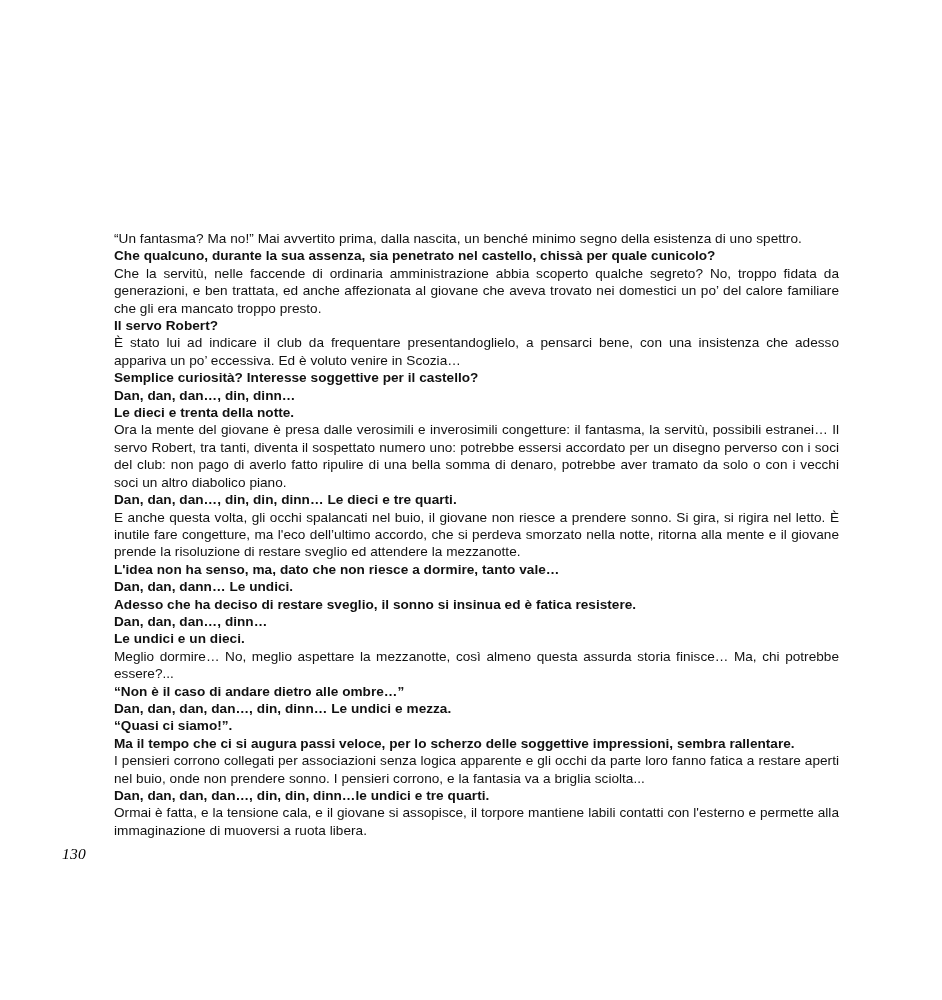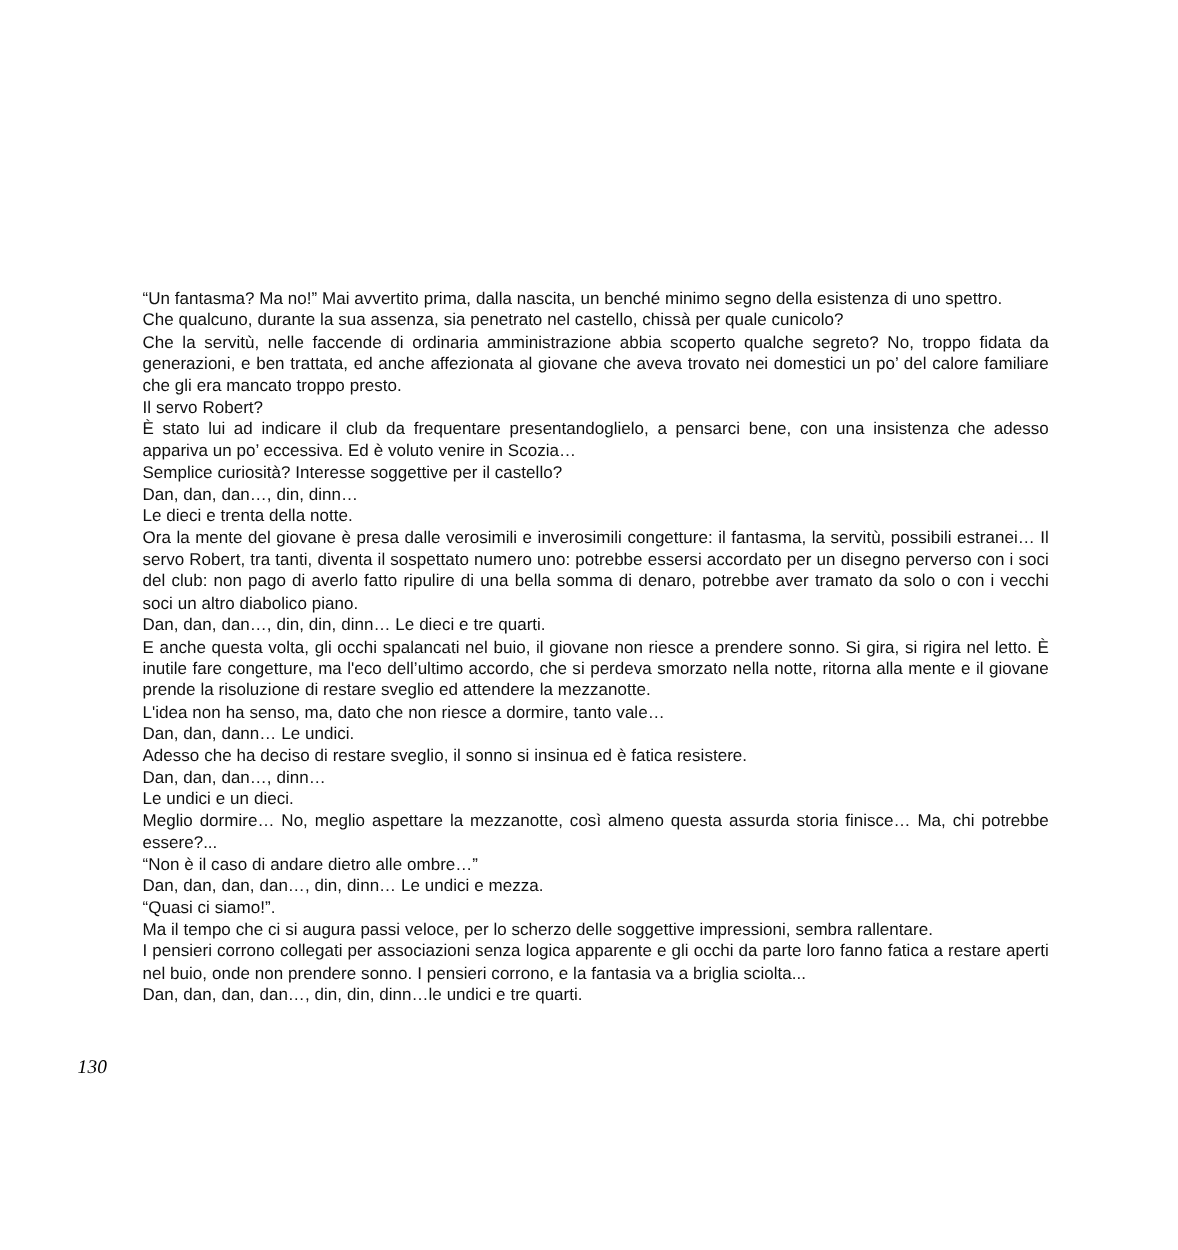--- a/index.html
+++ b/index.html
@@ -57,20 +57,21 @@
   
   .para {
     margin: 0;
     padding: 0;
     text-align: justify;
     text-justify: inter-word;
   }
   
   .para.short {
     text-align: left;
+    font-weight: bold;
   }
   
 </style>
 </head>
 <body>
 
 <div id="page">
 
   <div id="folio">130</div>
 
@@ -91,15 +92,16 @@
     <p class="para short">Adesso che ha deciso di restare sveglio, il sonno si insinua ed è  fatica resistere.</p>
     <p class="para short">Dan, dan, dan…, dinn…</p>
     <p class="para short">Le undici e un dieci.</p>
     <p class="para">Meglio dormire… No, meglio aspettare la mezzanotte, così almeno questa assurda storia finisce… Ma, chi potrebbe essere?...</p>
     <p class="para short">“Non è il caso di andare dietro alle ombre…”</p>
     <p class="para short">Dan, dan, dan, dan…, din, dinn… Le undici e mezza.</p>
     <p class="para short">“Quasi ci siamo!”.</p>
     <p class="para short">Ma il tempo che ci si augura passi veloce, per lo scherzo delle soggettive impressioni, sembra rallentare.</p>
     <p class="para">I pensieri corrono collegati per associazioni senza logica apparente e gli occhi da parte loro fanno fatica a restare aperti nel buio, onde non prendere sonno. I pensieri corrono, e la fantasia va a briglia sciolta...</p>
     <p class="para short">Dan, dan, dan, dan…,  din, din, dinn…le undici e tre quarti.</p>
+    <p class="para">Ormai è fatta, e la tensione cala, e il giovane si assopisce, il torpore mantiene labili contatti con l'esterno e permette alla immaginazione di muoversi a ruota libera.</p>
   </div>
 
 </div>
 
 </body></html>

